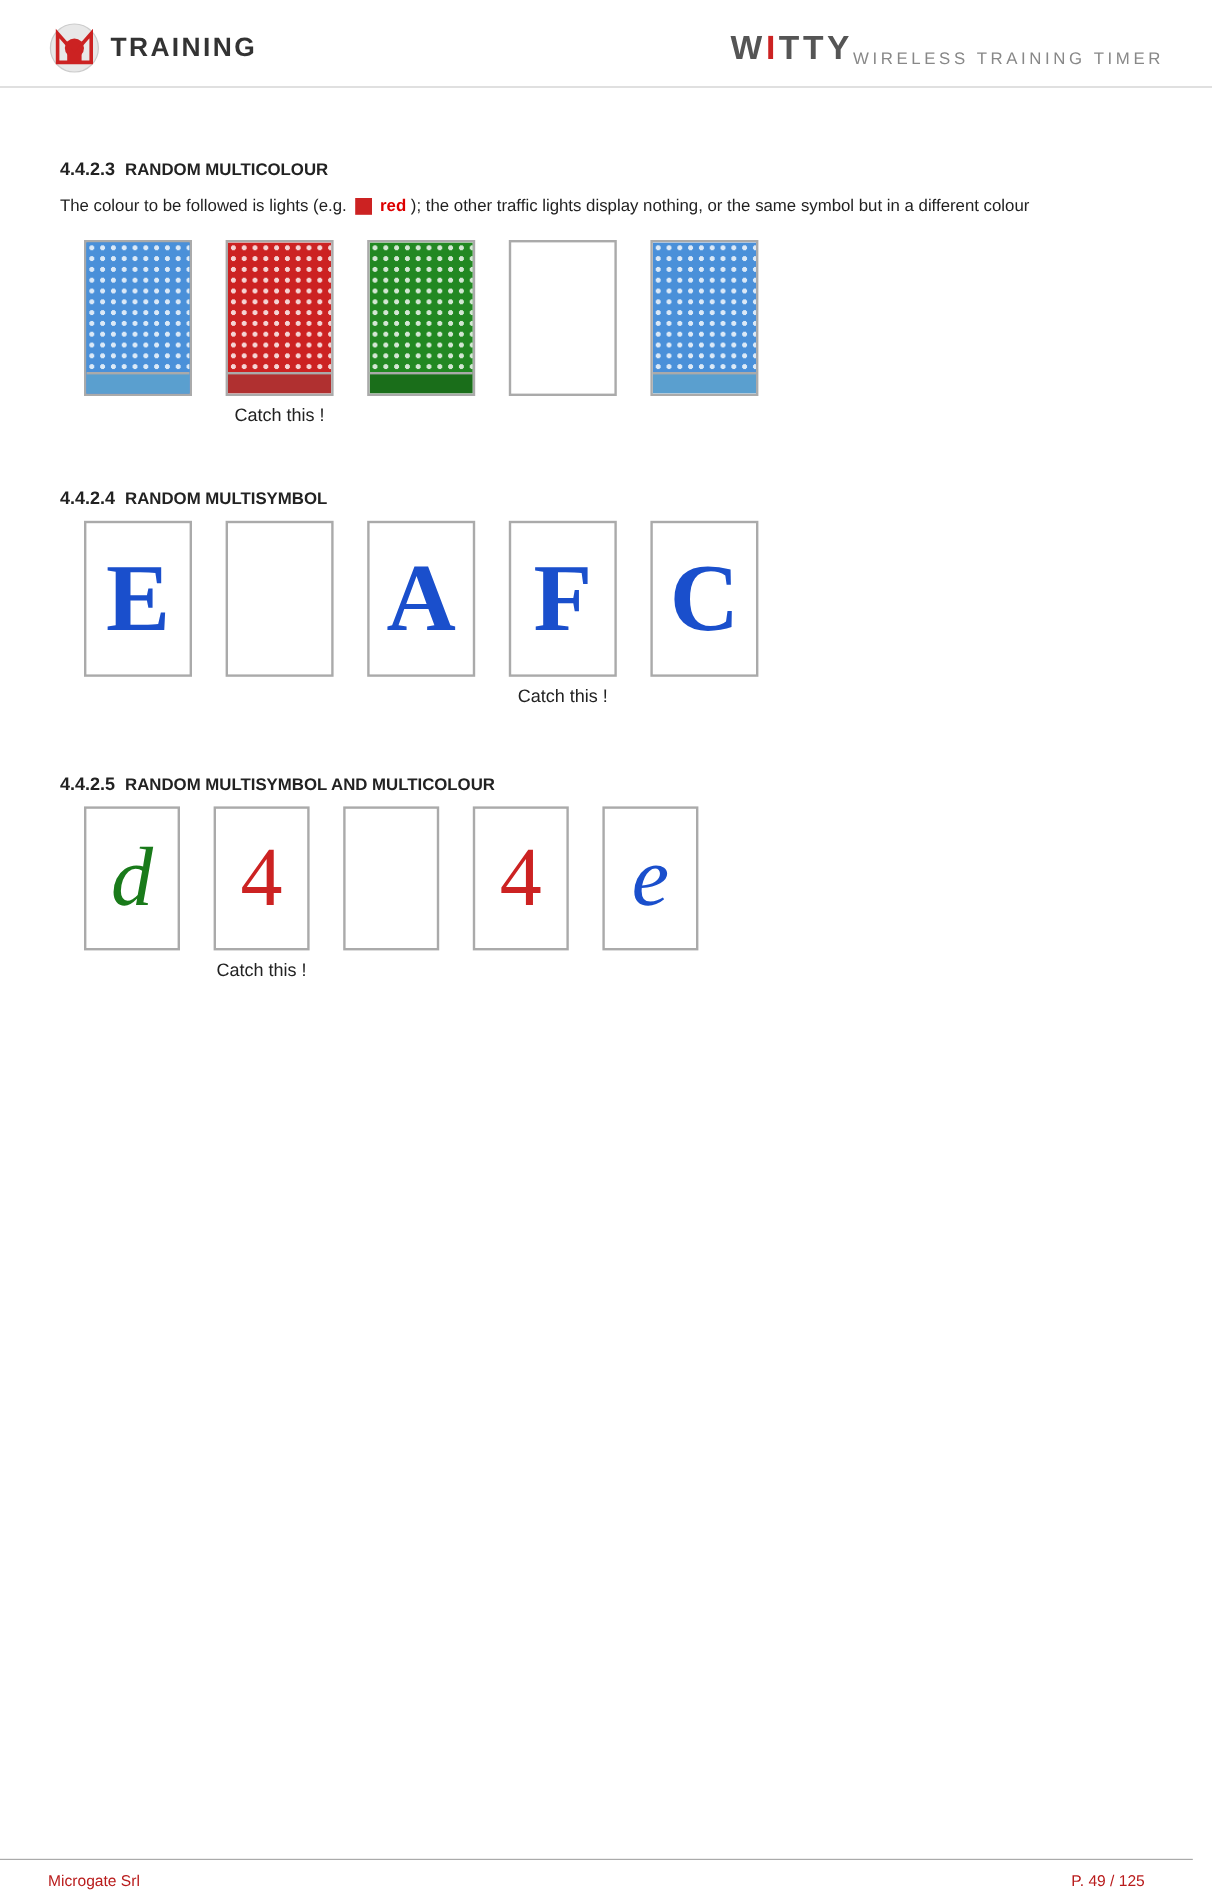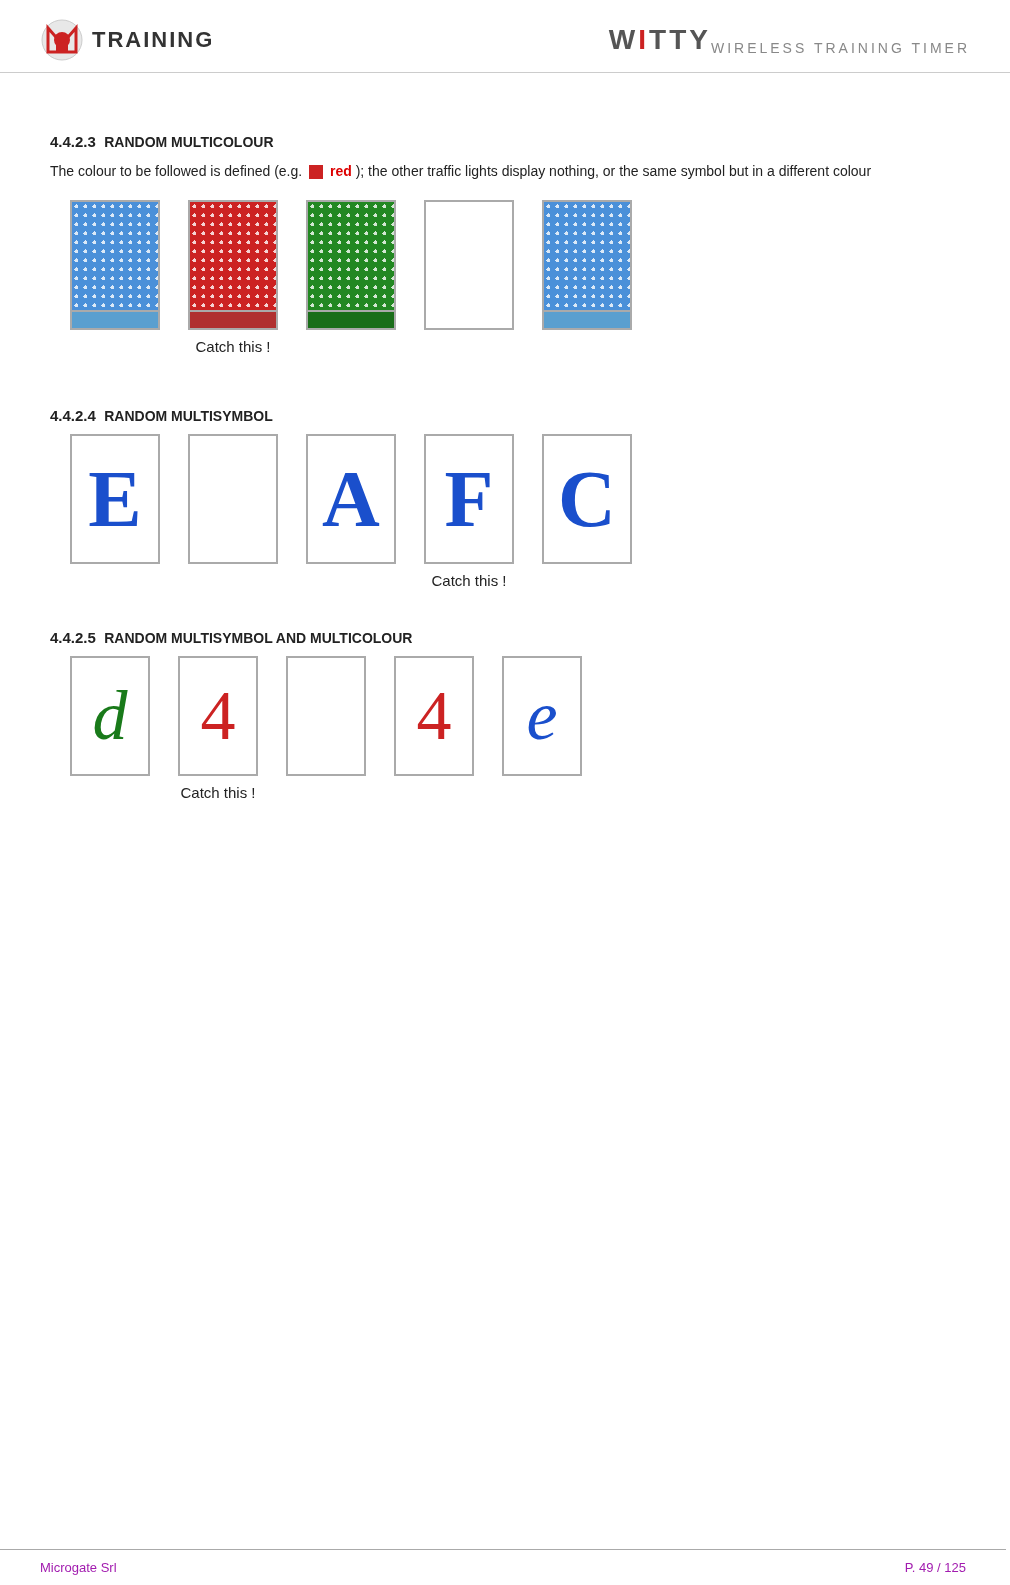--- a/index.html
+++ b/index.html
@@ -145,27 +145,27 @@
     }
 
     .sym-green { color: #197a1a; }
     .sym-red { color: #cc2222; }
     .sym-blue { color: #1a4fcc; }
 
     .footer {
       position: absolute;
       bottom: 0;
       left: 0;
-      right: 4px;
+      right: 16px;
       border-top: 1px solid #aaa;
       padding: 10px 40px;
       display: flex;
       justify-content: space-between;
       font-size: 13px;
-      color: #a21caf;
+      color: #b91c1c;
     }
 
     
     .dots-canvas {
       width: 100%;
       height: 100%;
       position: absolute;
       top: 0; left: 0;
     }
   </style>
@@ -192,21 +192,21 @@
   </div>
 </div>
 
 <div class="content">
 
   <div>
     <div class="section-title">
       <span class="section-num">4.4.2.3</span>&nbsp;&nbsp;<span class="section-name">Random Multicolour</span>
     </div>
     <div class="section-desc">
-      <span>The colour to be followed is defined (e.g.</span>
+      <span>The colour to be followed is lights (e.g.</span>
       <span style="display:inline-block;width:14px;height:14px;background:#cc2222;vertical-align:middle;margin:0 3px;"></span>
       <span class="highlight-red">red</span>
       <span>); the other traffic lights display nothing, or the same symbol but in a different colour</span>
     </div>
 
     <div class="boxes-row">
 
       <div class="tl-box" style="background:#4a90d9;position:relative;overflow:hidden;">
         <svg class="dots-canvas" viewBox="0 0 90 130" preserveAspectRatio="xMidYMid slice">
           <rect width="90" height="130" fill="#4a90d9"></rect>
@@ -271,21 +271,21 @@
     <div style="display:flex;flex-direction:row;gap:28px;margin-left:20px;">
       <div style="width:90px;"></div>
       <div style="width:90px;"></div>
       <div style="width:90px;"></div>
       <div style="width:90px;text-align:center;">
         <span>Catch this !</span>
       </div>
     </div>
   </div>
 
-  <div style="margin-top:40px;">
+  <div style="margin-top:56px;">
     <div class="section-title">
       <span class="section-num">4.4.2.5</span>&nbsp;&nbsp;<span class="section-name">Random Multisymbol and Multicolour</span>
     </div>
 
     <div class="boxes-row">
       <div class="sym-box">
         <span class="sym-green" style="font-style:italic;">d</span>
       </div>
       <div class="sym-box">
         <span class="sym-red">4</span>

